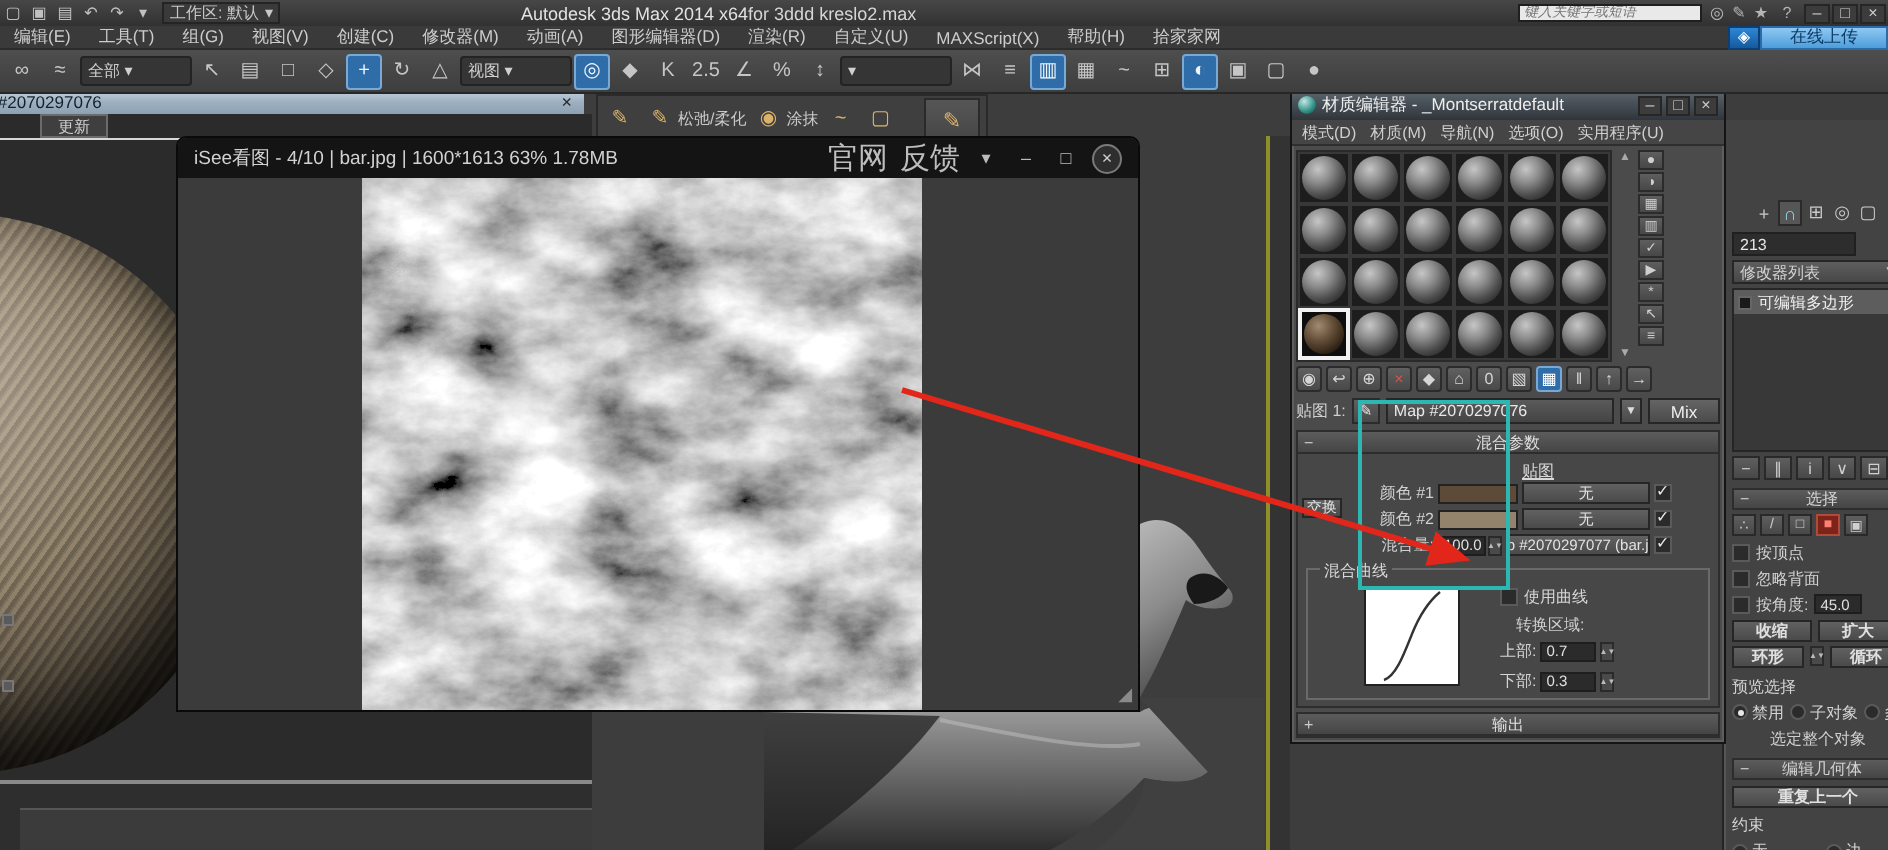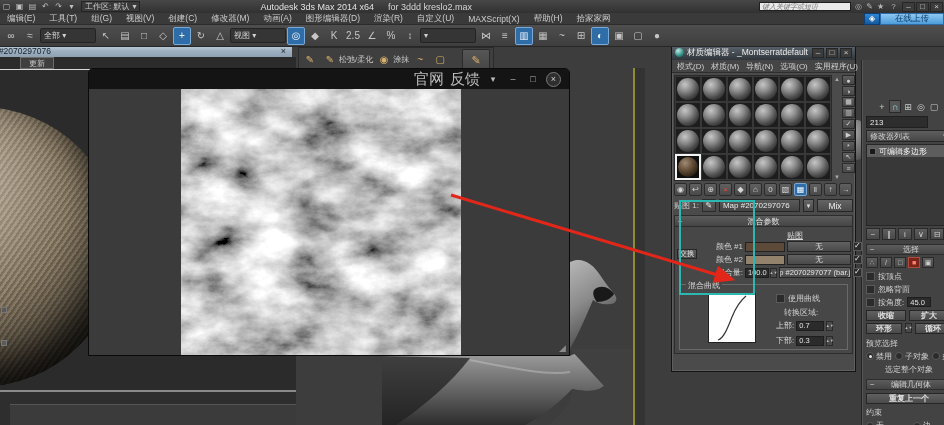--- a/index.html
+++ b/index.html
@@ -8,21 +8,21 @@
   *{box-sizing:border-box;white-space:nowrap;}
   .abs{position:absolute;}
   
   #titlebar{left:0;top:0;width:944px;height:13px;background:linear-gradient(#474747,#313131);
     display:flex;align-items:center;font-size:8.5px;color:#cfcfcf;z-index:20;}
   .qicon{width:13px;height:11px;display:flex;align-items:center;justify-content:center;
     color:#c0c0c0;font-size:8px;}
   #workspace{height:11px;margin-left:3px;padding:0 3px;background:#3a3a3a;border:1px solid #242424;
     color:#c8c8c8;font-size:8px;display:flex;align-items:center;gap:3px;}
   #app-title{flex:0 0 auto;margin-left:120px;color:#e2e2e2;font-size:9px;}
-  #file-title{margin-left:14px;color:#d6d6d6;font-size:9px;}
+  #file-title{color:#d6d6d6;font-size:9px;}
   #search-wrap{margin-left:auto;display:flex;align-items:center;gap:2px;}
   #search-input{width:92px;height:9px;border:1px solid #1f1f1f;background:#e9e9e9;color:#666;
     font-size:7px;font-style:italic;padding:0 2px;outline:none;}
   .sicon{width:11px;height:10px;display:flex;align-items:center;justify-content:center;
     color:#b5b5b5;font-size:8px;}
   .winbtn{width:13px;height:10px;display:flex;align-items:center;justify-content:center;
     color:#cdcdcd;font-size:8px;background:#3c3c3c;border:1px solid #262626;margin-left:1px;}
   #menubar{left:0;top:13px;width:944px;height:12px;background:#3a3a3a;display:flex;
     align-items:center;z-index:20;border-bottom:1px solid #2c2c2c;}
   .menu-item{padding:0 7px;font-size:8.5px;color:#cccccc;height:12px;display:flex;align-items:center;}
@@ -75,21 +75,21 @@
     align-items:center;padding:0 8px;gap:8px;font-size:9.5px;color:#d2d2d2;}
   .isee-link{color:#bdbdbd;font-size:15px;}
   .isee-ctl{width:14px;height:12px;display:flex;align-items:center;justify-content:center;
     color:#bbb;font-size:9px;}
   #isee-close{width:15px;height:15px;border-radius:50%;background:#2e2e2e;border:1px solid #7a7a7a;
     color:#cfcfcf;font-size:9px;display:flex;align-items:center;justify-content:center;}
   #isee-body{position:relative;height:266px;background:#3b3b3b;overflow:hidden;}
   #texture{position:absolute;left:92px;top:0;width:280px;height:266px;}
   #isee-grip{position:absolute;right:3px;bottom:2px;color:#8a8a8a;font-size:9px;}
   
-  #mat-editor{left:671px;top:44px;width:185px;height:328px;background:#4b4b4b;border:1px solid #141414;
+  #mat-editor{left:645px;top:44px;width:218px;height:328px;background:#4b4b4b;border:1px solid #141414;
     box-shadow:0 0 0 1px #5e5e5e inset;z-index:6;font-size:8.5px;color:#d5d5d5;}
   #me-title{height:15px;background:linear-gradient(#5d666e,#2f353b);display:flex;align-items:center;
     padding:0 3px;gap:3px;color:#eee;font-size:8.5px;}
   #me-icon{width:9px;height:9px;border-radius:50%;background:radial-gradient(circle at 35% 30%,#bfe8e2,#2e8f85 60%,#14443f);}
   #me-title .winbtn{width:12px;height:10px;}
   #me-menu{height:13px;display:flex;align-items:center;gap:7px;padding:0 5px;background:#454545;
     border-bottom:1px solid #2e2e2e;font-size:8px;color:#cfcfcf;}
   #me-slot-zone{display:flex;margin:2px;gap:2px;}
   #slot-grid{display:grid;grid-template-columns:repeat(6,26px);grid-auto-rows:26px;
     background:#141414;border:1px solid #2a2a2a;}
@@ -346,20 +346,21 @@
 
     <span style="display:flex;align-items:center;gap:2px">
       <span class="bicon">▢</span>
       <span></span>
     </span>
   </div>
 <div id="brush-tab" class="abs">✎</div>
 
 <div id="isee" class="abs">
   <div id="isee-title">
+    <span>iSee看图 - 4/10 | bar.jpg | 1600*1613 63% 1.78MB</span>
     <span style="margin-left:auto;display:flex;align-items:center;gap:6px">
       <span class="isee-link">官网</span>
       <span class="isee-link">反馈</span>
       <span class="isee-ctl">▾</span>
       <span class="isee-ctl">–</span>
       <span class="isee-ctl">□</span>
       <span id="isee-close">×</span>
     </span>
   </div>
   <div id="isee-body">
@@ -566,20 +567,25 @@
         <span class="field" style="width:28px">0.7</span>
         <span class="spin">▲▼</span>
       </span>
       <span class="zone-row" style="top:50px">
         <span>下部:</span>
         <span class="field" style="width:28px">0.3</span>
         <span class="spin">▲▼</span>
       </span>
     </div>
   </div>
+  <div class="rollout">
+    <div class="rollout-bar plus">
+      <span class="rtitle">输出</span>
+    </div>
+  </div>
 </div>
 
 <div id="cmd-panel" class="abs">
   <div id="cp-tabs">
 
   <span class="cp-tab">+</span>
       <span class="cp-tab active">∩</span>
       <span class="cp-tab">⊞</span>
       <span class="cp-tab">◎</span>
       <span class="cp-tab">▢</span>

